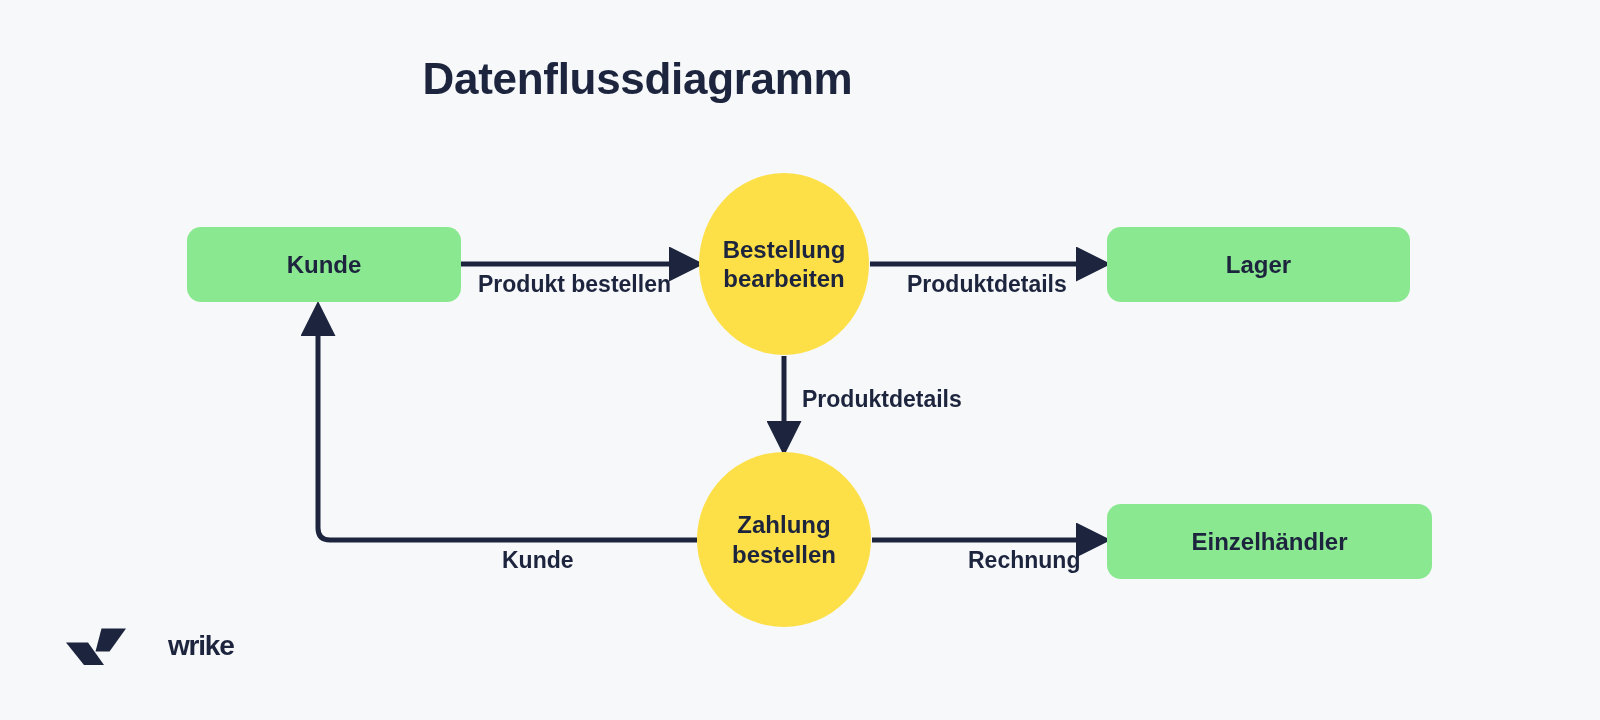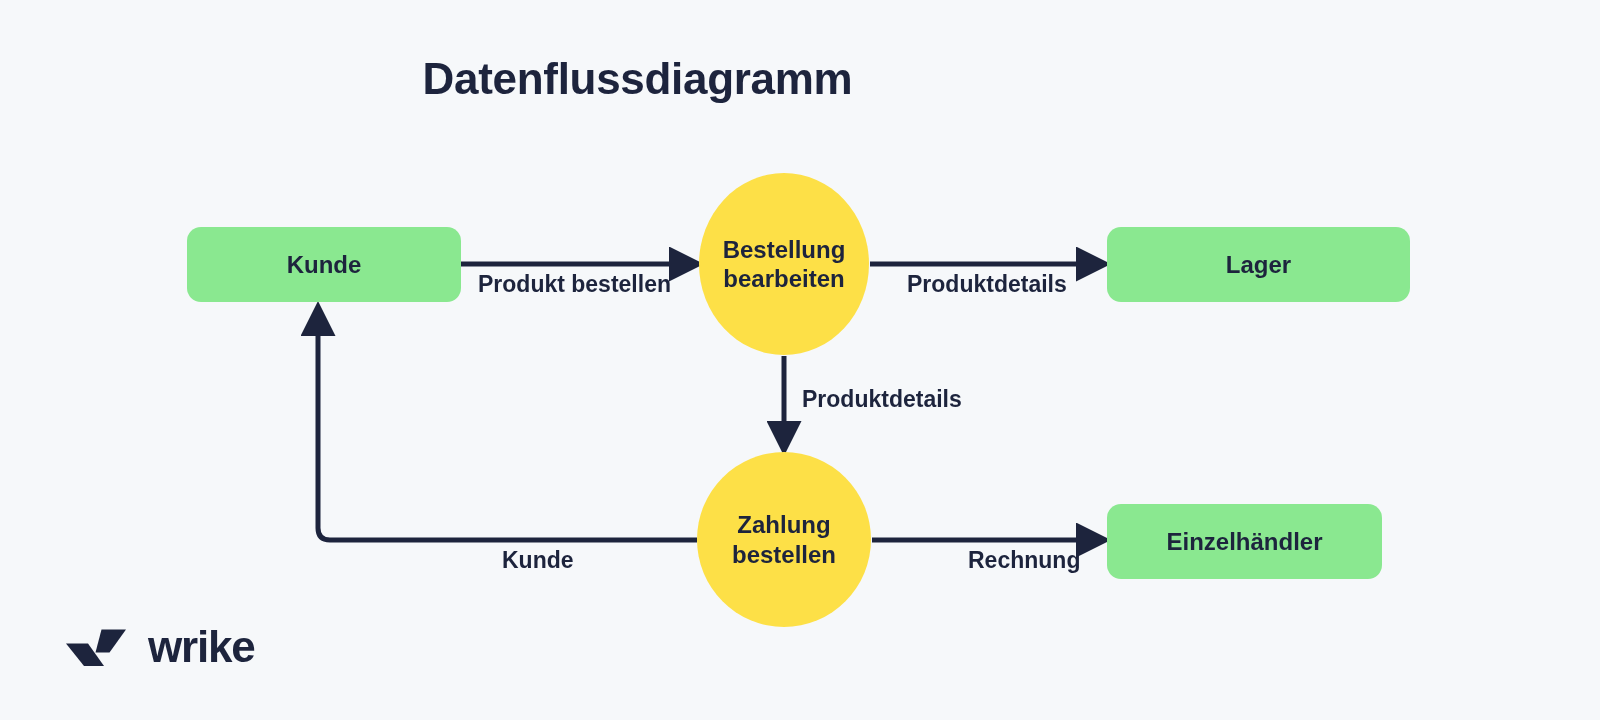--- a/index.html
+++ b/index.html
@@ -49,21 +49,21 @@
   .node.entity {
     background: #8ae890;
     border-radius: 14px;
   }
   .node.process {
     background: #fde047;
     border-radius: 50%;
   }
   #node-kunde      { left: 187px; top: 227px;  width: 274px; height: 75px; }
   #node-lager      { left: 1107px; top: 227px; width: 303px; height: 75px; }
-  #node-retailer   { left: 1107px; top: 504px; width: 275px; height: 75px; }
+  #node-retailer   { left: 1107px; top: 504px; width: 325px; height: 75px; }
   #node-bestellung { left: 699px; top: 173px;  width: 170px; height: 182px; }
   #node-zahlung    { left: 697px; top: 452px;  width: 174px; height: 175px; }
 
   
   .edge-label {
     position: absolute;
     color: #1d243d;
     font-weight: 700;
     font-size: 23px;
     white-space: nowrap;
@@ -79,25 +79,26 @@
   #wrike-logo {
     position: absolute;
     left: 62px;
     top: 625px;
     display: flex;
     align-items: center;
     gap: 14px;
   }
   #wrike-mark { display: block; }
   #wrike-wordmark {
-    font-size: 44px;
+    font-size: 28px;
     font-weight: 700;
     letter-spacing: -1.2px;
     color: #1d243d;
     line-height: 1;
+    margin-left: 20px;
   }
   svg.edges {
     position: absolute;
     left: 0;
     top: 0;
     width: 1600px;
     height: 720px;
     pointer-events: none;
   }
 </style>

